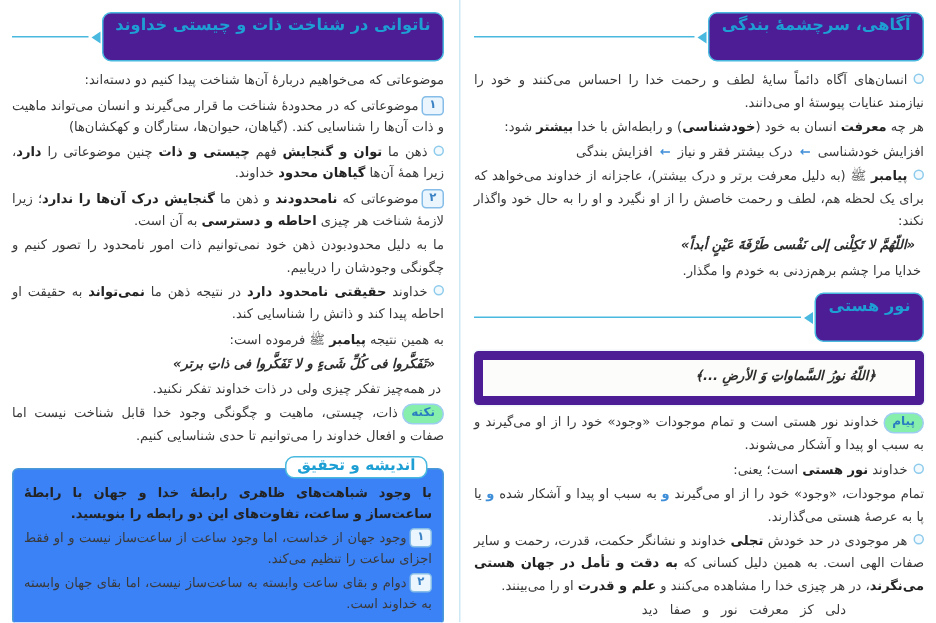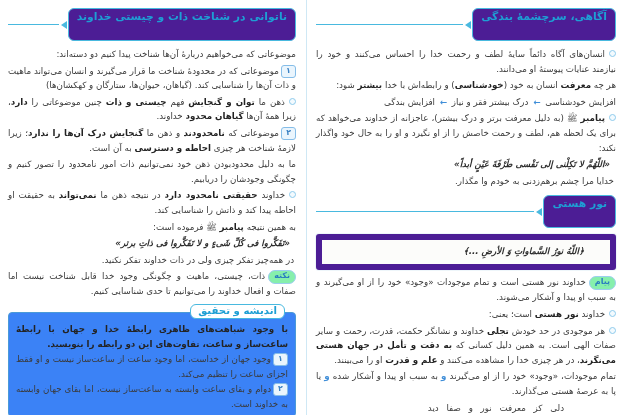--- a/index.html
+++ b/index.html
@@ -90,22 +90,22 @@
       <span class="sec-pointer"></span>
       <span class="sec-line"></span>
     </div>
 
     <div class="verse-box">
       <p class="arabic">﴿اللّهُ نورُ السَّماواتِ وَ الأرضِ ...﴾</p>
     </div>
 
     <p class="para"><span class="rt-pill">پیام</span><span>خداوند نور هستی است و تمام موجودات «وجود» خود را از او می‌گیرند و به سبب او پیدا و آشکار می‌شوند.</span></p>
     <p class="para"><span class="rt-o"></span><span>خداوند </span><span class="rt-b">نور هستی</span><span> است؛ یعنی:</span></p>
+    <p class="para"><span>تمام موجودات، «وجود» خود را از او می‌گیرند </span><span class="rt-blue">و</span><span> به سبب او پیدا و آشکار شده </span><span class="rt-blue">و</span><span> یا پا به عرصهٔ هستی می‌گذارند.</span></p>
     <p class="para"><span class="rt-o"></span><span>هر موجودی در حد خودش </span><span class="rt-b">تجلی</span><span> خداوند و نشانگر حکمت، قدرت، رحمت و سایر صفات الهی است. به همین دلیل کسانی که </span><span class="rt-b">به دقت و تأمل در جهان هستی می‌نگرند</span><span>، در هر چیزی خدا را مشاهده می‌کنند و </span><span class="rt-b">علم و قدرت</span><span> او را می‌بینند.</span></p>
-    <p class="para"><span>تمام موجودات، «وجود» خود را از او می‌گیرند </span><span class="rt-blue">و</span><span> به سبب او پیدا و آشکار شده </span><span class="rt-blue">و</span><span> یا پا به عرصهٔ هستی می‌گذارند.</span></p>
 
     <p class="poem poem-1">دلی کز معرفت نور و صفا دید</p>
 
   </div>
 
   <div class="col col-left">
 
     <div class="sec-header">
       <span class="sec-title">ناتوانی در شناخت ذات و چیستی خداوند</span>
       <span class="sec-pointer"></span>

